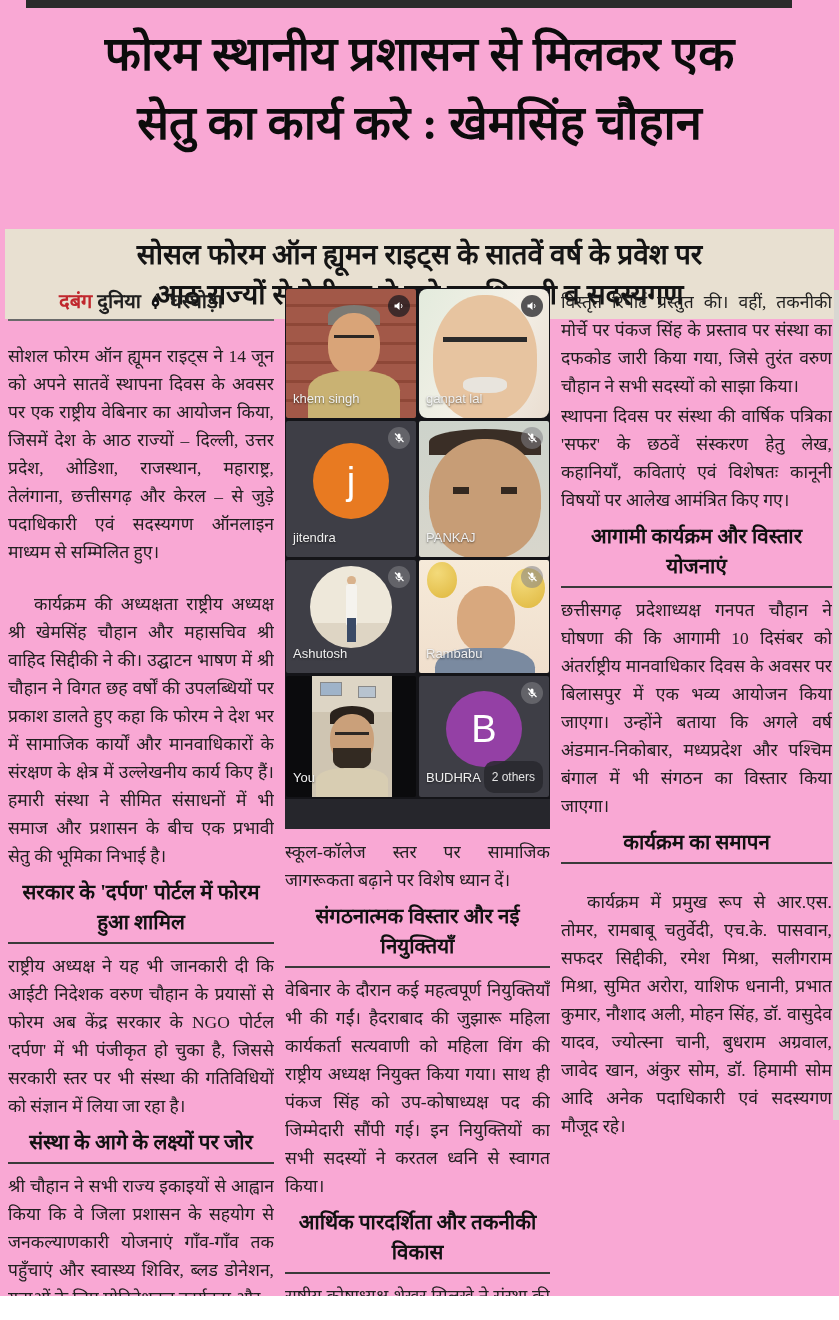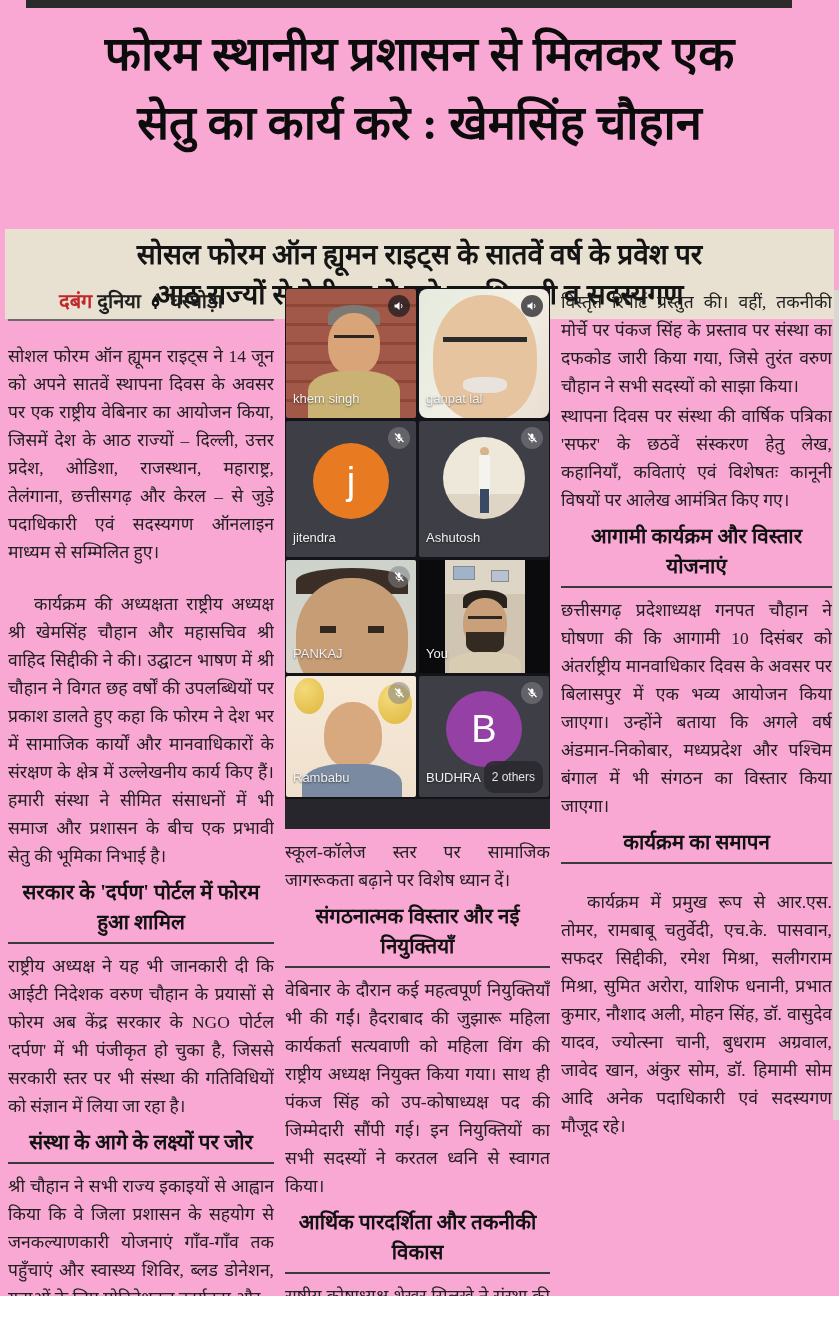--- a/index.html
+++ b/index.html
@@ -198,77 +198,77 @@
           <span class="corner-icon mute-bg">
             <svg width="12" height="12" viewBox="0 0 24 24">
                 <path fill="#fff" d="M12 14a3 3 0 0 0 3-3V6a3 3 0 0 0-6 0v5a3 3 0 0 0 3 3z"></path>
                 <path fill="#fff" d="M17 11a5 5 0 0 1-10 0H5a7 7 0 0 0 6 6.9V21h2v-3.1A7 7 0 0 0 19 11h-2z"></path>
                 <line x1="4" y1="3" x2="21" y2="20" stroke="#fff" stroke-width="2.4"></line>
               </svg>
           </span>
           <span class="tile-name">jitendra</span>
         </div>
 
+        <div class="tile bg-room">
+          <div class="hairtop t4-hair"></div>
+          <div class="head t4-head"></div>
+          <div class="t4-eyes"></div>
+          <span class="corner-icon mute-bg">
+            <svg width="12" height="12" viewBox="0 0 24 24">
+                <path fill="#fff" d="M12 14a3 3 0 0 0 3-3V6a3 3 0 0 0-6 0v5a3 3 0 0 0 3 3z"></path>
+                <path fill="#fff" d="M17 11a5 5 0 0 1-10 0H5a7 7 0 0 0 6 6.9V21h2v-3.1A7 7 0 0 0 19 11h-2z"></path>
+                <line x1="4" y1="3" x2="21" y2="20" stroke="#fff" stroke-width="2.4"></line>
+              </svg>
+          </span>
+          <span class="tile-name">PANKAJ</span>
+        </div>
+
         <div class="tile">
           <div class="t5-circle">
             <div class="t5-dot"></div>
             <div class="t5-fig"></div>
             <div class="t5-legs"></div>
           </div>
           <span class="corner-icon mute-bg">
             <svg width="12" height="12" viewBox="0 0 24 24">
                 <path fill="#fff" d="M12 14a3 3 0 0 0 3-3V6a3 3 0 0 0-6 0v5a3 3 0 0 0 3 3z"></path>
                 <path fill="#fff" d="M17 11a5 5 0 0 1-10 0H5a7 7 0 0 0 6 6.9V21h2v-3.1A7 7 0 0 0 19 11h-2z"></path>
                 <line x1="4" y1="3" x2="21" y2="20" stroke="#fff" stroke-width="2.4"></line>
               </svg>
           </span>
           <span class="tile-name">Ashutosh</span>
         </div>
 
-        <div class="tile bg-room">
-          <div class="hairtop t4-hair"></div>
-          <div class="head t4-head"></div>
-          <div class="t4-eyes"></div>
-          <span class="corner-icon mute-bg">
-            <svg width="12" height="12" viewBox="0 0 24 24">
-                <path fill="#fff" d="M12 14a3 3 0 0 0 3-3V6a3 3 0 0 0-6 0v5a3 3 0 0 0 3 3z"></path>
-                <path fill="#fff" d="M17 11a5 5 0 0 1-10 0H5a7 7 0 0 0 6 6.9V21h2v-3.1A7 7 0 0 0 19 11h-2z"></path>
-                <line x1="4" y1="3" x2="21" y2="20" stroke="#fff" stroke-width="2.4"></line>
-              </svg>
-          </span>
-          <span class="tile-name">PANKAJ</span>
+        <div class="tile bg-party">
+          <div class="balloon" style="left:8px;top:2px;width:30px;height:36px;"></div>
+          <div class="balloon" style="right:4px;top:8px;width:34px;height:40px;"></div>
+          <div class="head t6-head"></div>
+          <div class="torso t6-torso"></div>
+          <span class="corner-icon mute-bg">
+            <svg width="12" height="12" viewBox="0 0 24 24">
+                <path fill="#fff" d="M12 14a3 3 0 0 0 3-3V6a3 3 0 0 0-6 0v5a3 3 0 0 0 3 3z"></path>
+                <path fill="#fff" d="M17 11a5 5 0 0 1-10 0H5a7 7 0 0 0 6 6.9V21h2v-3.1A7 7 0 0 0 19 11h-2z"></path>
+                <line x1="4" y1="3" x2="21" y2="20" stroke="#fff" stroke-width="2.4"></line>
+              </svg>
+          </span>
+          <span class="tile-name">Rambabu</span>
         </div>
 
         <div class="tile bg-black">
           <div class="t7-strip"></div>
           <div class="t7-frame1"></div>
           <div class="t7-frame2"></div>
           <div class="hairtop t7-hair"></div>
           <div class="head t7-head"></div>
           <div class="specs t7-specs"></div>
           <div class="t7-beard"></div>
           <div class="torso t7-torso"></div>
           <span class="tile-name">You</span>
         </div>
 
-        <div class="tile bg-party">
-          <div class="balloon" style="left:8px;top:2px;width:30px;height:36px;"></div>
-          <div class="balloon" style="right:4px;top:8px;width:34px;height:40px;"></div>
-          <div class="head t6-head"></div>
-          <div class="torso t6-torso"></div>
-          <span class="corner-icon mute-bg">
-            <svg width="12" height="12" viewBox="0 0 24 24">
-                <path fill="#fff" d="M12 14a3 3 0 0 0 3-3V6a3 3 0 0 0-6 0v5a3 3 0 0 0 3 3z"></path>
-                <path fill="#fff" d="M17 11a5 5 0 0 1-10 0H5a7 7 0 0 0 6 6.9V21h2v-3.1A7 7 0 0 0 19 11h-2z"></path>
-                <line x1="4" y1="3" x2="21" y2="20" stroke="#fff" stroke-width="2.4"></line>
-              </svg>
-          </span>
-          <span class="tile-name">Rambabu</span>
-        </div>
-
         <div class="tile">
           <div class="avatar-circle" style="background:#9440a5;">B</div>
           <span class="corner-icon mute-bg">
             <svg width="12" height="12" viewBox="0 0 24 24">
                 <path fill="#fff" d="M12 14a3 3 0 0 0 3-3V6a3 3 0 0 0-6 0v5a3 3 0 0 0 3 3z"></path>
                 <path fill="#fff" d="M17 11a5 5 0 0 1-10 0H5a7 7 0 0 0 6 6.9V21h2v-3.1A7 7 0 0 0 19 11h-2z"></path>
                 <line x1="4" y1="3" x2="21" y2="20" stroke="#fff" stroke-width="2.4"></line>
               </svg>
           </span>
           <span class="tile-name">BUDHRA</span>

